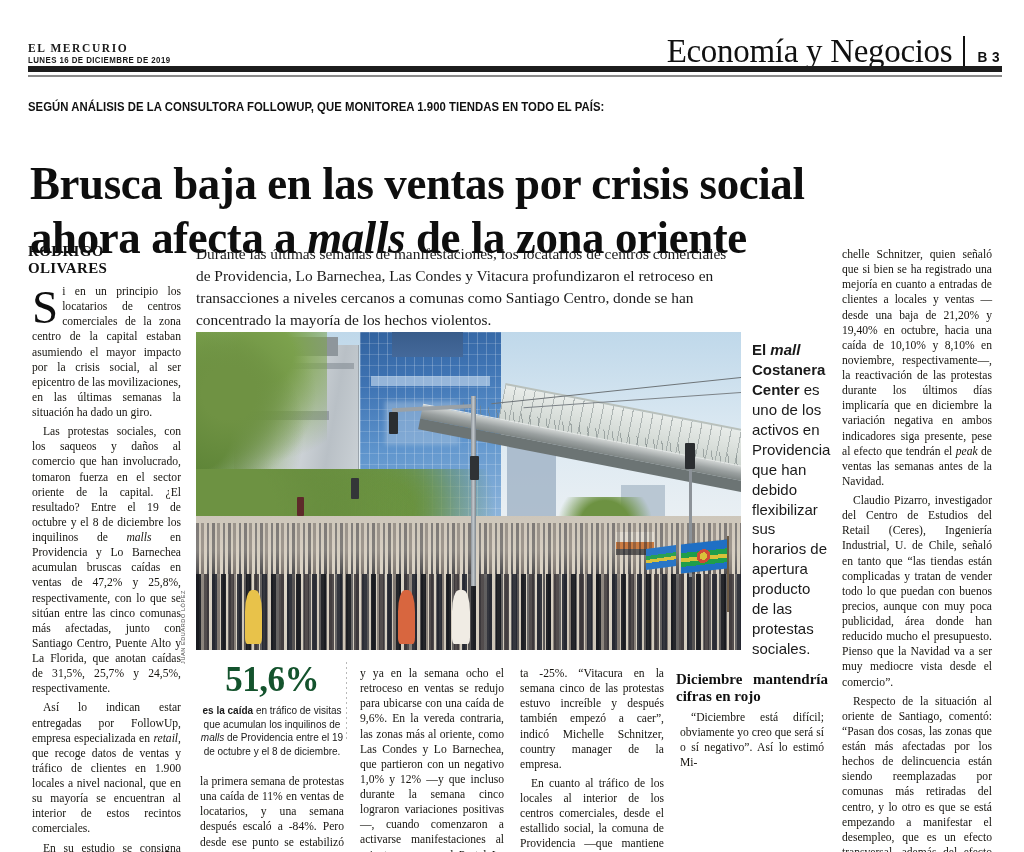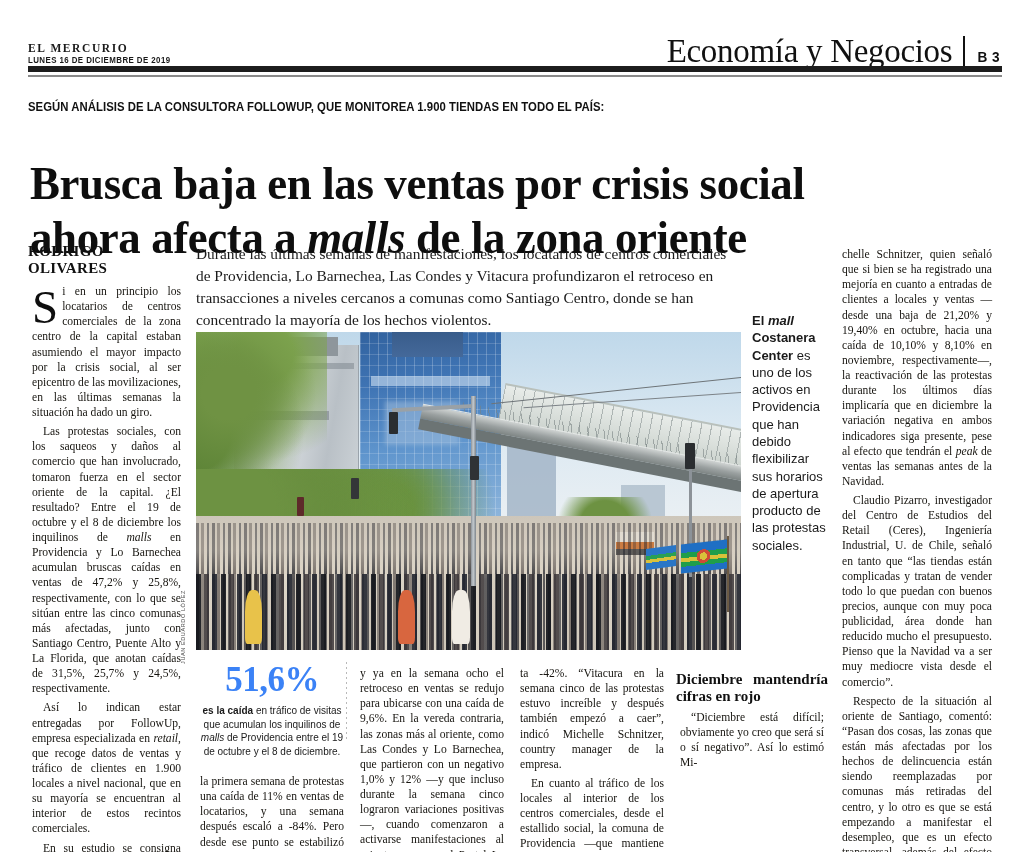--- a/index.html
+++ b/index.html
@@ -364,24 +364,24 @@
     letter-spacing: 0.55px;
     color: #4a4a4a;
     writing-mode: vertical-rl;
     transform: rotate(180deg);
     white-space: nowrap;
   }
 
   
   .caption {
     position: absolute;
-    left: 752px; top: 312px;
+    left: 752px; top: 340px;
     width: 76px;
     font-family: "Liberation Sans", "DejaVu Sans", sans-serif;
-    font-size: 13px;
+    font-size: 15px;
     line-height: 1.33;
     color: #1a1a1a;
   }
   .caption b { font-weight: bold; }
   .caption i { font-style: italic; }
 
   
   .col-5 {
     position: absolute;
     left: 838px; top: 243px;
@@ -392,21 +392,21 @@
   .statbox {
     position: absolute;
     left: 196px; top: 662px;
     width: 152px;
   }
   .statnum {
     font-family: "Liberation Serif", "DejaVu Serif", serif;
     font-weight: bold;
     font-size: 35px;
     line-height: 1;
-    color: #3b82f6;
+    color: #14532d;
     text-align: center;
     letter-spacing: -0.5px;
   }
   .stattext {
     margin-top: 7px;
     font-family: "Liberation Sans", "DejaVu Sans", sans-serif;
     font-size: 10px;
     line-height: 1.36;
     color: #1a1a1a;
     text-align: center;
@@ -541,21 +541,21 @@
 
   <div class="col-2b bodycol">
     <p class="first">la primera semana de protestas una caída de 11% en ventas de locatarios, y una semana después escaló a -84%. Pero desde ese punto se estabilizó en torno a un -40% en las semanas siguientes,</p>
   </div>
 
   <div class="col-3b bodycol">
     <p class="first">y ya en la semana ocho el retroceso en ventas se redujo para ubicarse con una caída de 9,6%. En la vereda contraria, las zonas más al oriente, como Las Condes y Lo Barnechea, que partieron con un negativo 1,0% y 12% —y que incluso durante la semana cinco lograron variaciones positivas—, cuando comenzaron a activarse manifestaciones al oriente como en el Portal La Dehesa sobre todo, pasaron rápidamente a niveles de caídas de has-</p>
   </div>
 
   <div class="col-4b bodycol">
-    <p class="first">ta -42%. “Vitacura en la semana cinco de las protestas estuvo increíble y después también empezó a caer”, indicó Michelle Schnitzer, country manager de la empresa.</p>
+    <p class="first">ta -25%. “Vitacura en la semana cinco de las protestas estuvo increíble y después también empezó a caer”, indicó Michelle Schnitzer, country manager de la empresa.</p>
     <p><span>En cuanto al tráfico de los locales al interior de los centros comerciales, desde el estallido social, la comuna de Providencia —que mantiene activos de peso en la industria de </span><i>malls</i><span>, como el Costanera Center y el Vivo Panorámico— registró una caída de 51,6% en este</span></p>
   </div>
 
   <div class="col-5b bodycol">
     <div class="subhead">Diciembre mantendría cifras en rojo</div>
     <p>“Diciembre está difícil; obviamente yo creo que será sí o sí negativo”. Así lo estimó Mi-</p>
   </div>
 
 </div>
 

